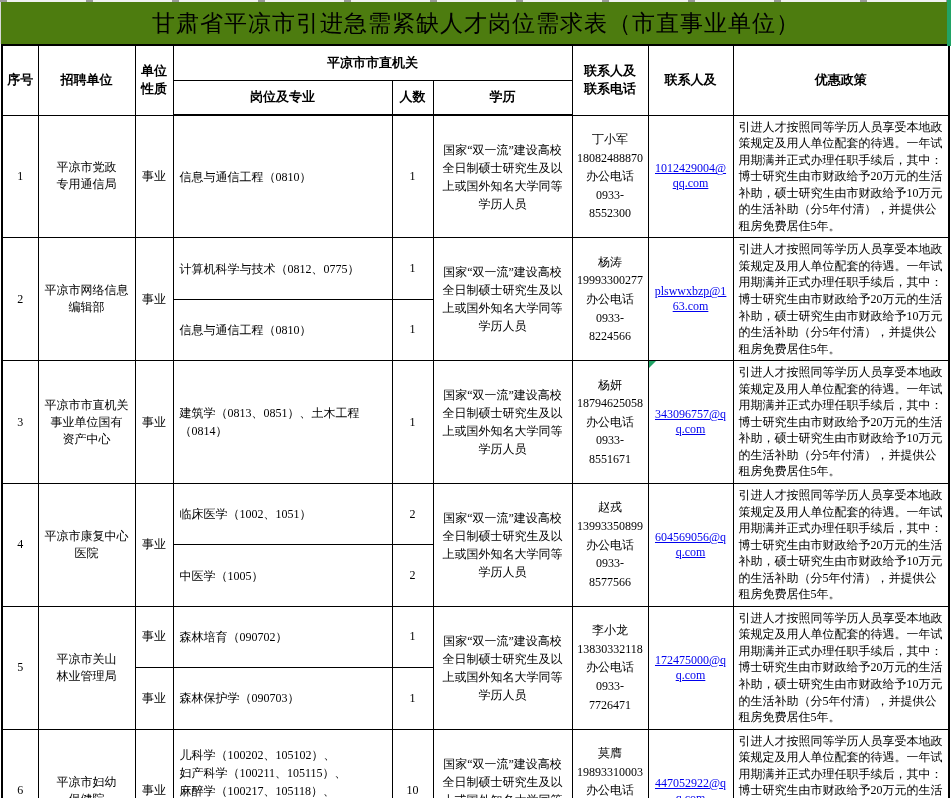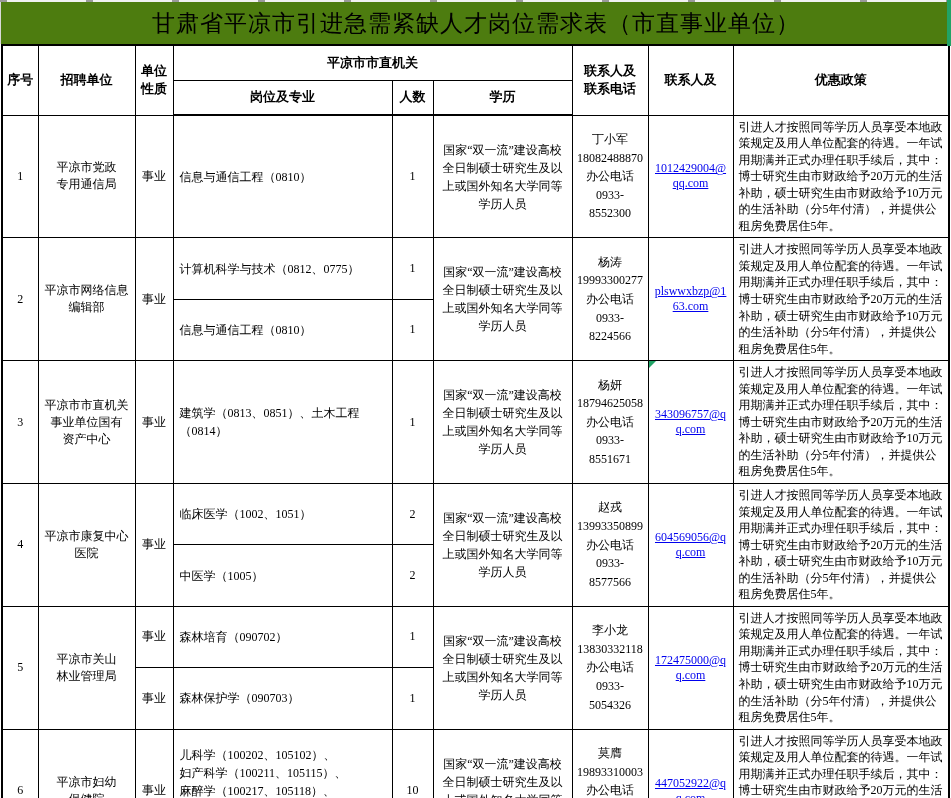--- a/index.html
+++ b/index.html
@@ -151,21 +151,21 @@
         <td class="center" rowspan="2">5</td>
         <td class="center pre" rowspan="2">平凉市关山
 林业管理局</td>
         <td class="center">事业</td>
         <td class="left pre major">森林培育（090702）</td>
         <td class="center">1</td>
         <td class="left edu" rowspan="2">国家“双一流”建设高校全日制硕士研究生及以上或国外知名大学同等学历人员</td>
         <td class="center pre contact-cell" rowspan="2">李小龙
 13830332118
 办公电话
-0933-5054326</td>
+0933-7726471</td>
         <td class="email-cell" rowspan="2"><a class="email" href="#">172475000@qq.com</a></td>
         <td class="left policy" rowspan="2">引进人才按照同等学历人员享受本地政策规定及用人单位配套的待遇。一年试用期满并正式办理任职手续后，其中：博士研究生由市财政给予20万元的生活补助，硕士研究生由市财政给予10万元的生活补助（分5年付清），并提供公租房免费居住5年。</td>
       </tr>
       <tr style="height: 57px;">
         <td class="center">事业</td>
         <td class="left pre major">森林保护学（090703）</td>
         <td class="center">1</td>
       </tr>
       <tr style="height: 106px;">
         <td class="center">6</td>

